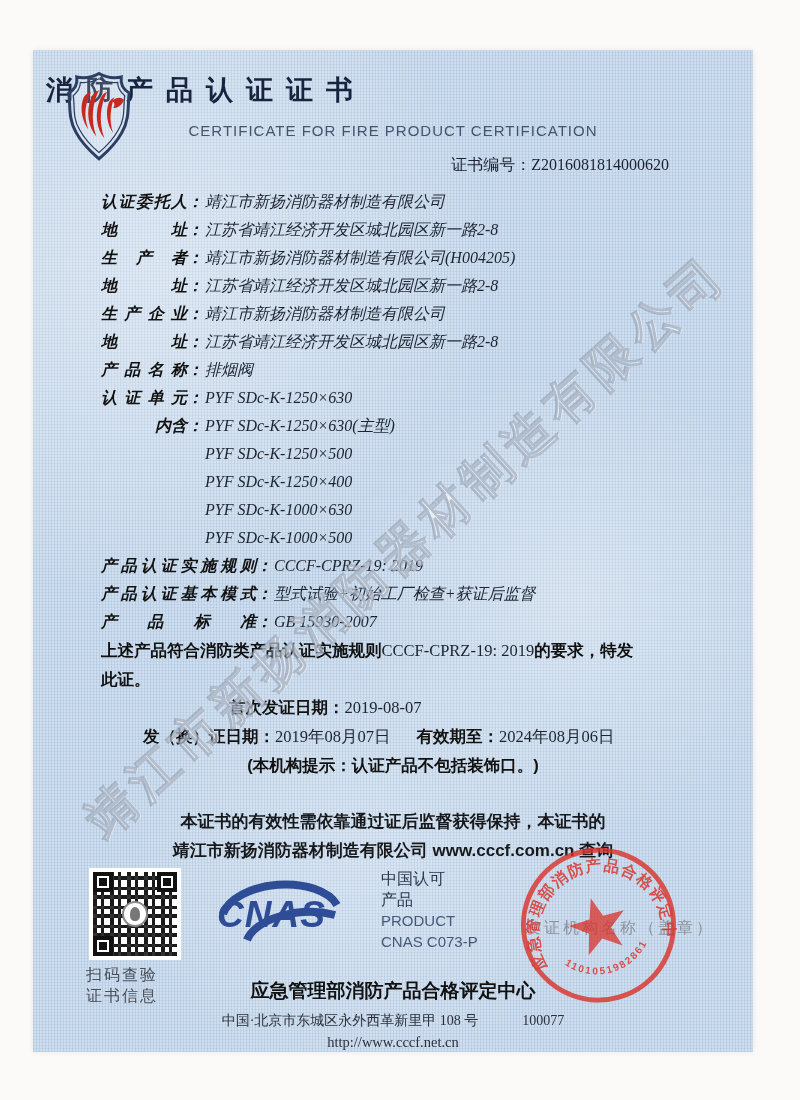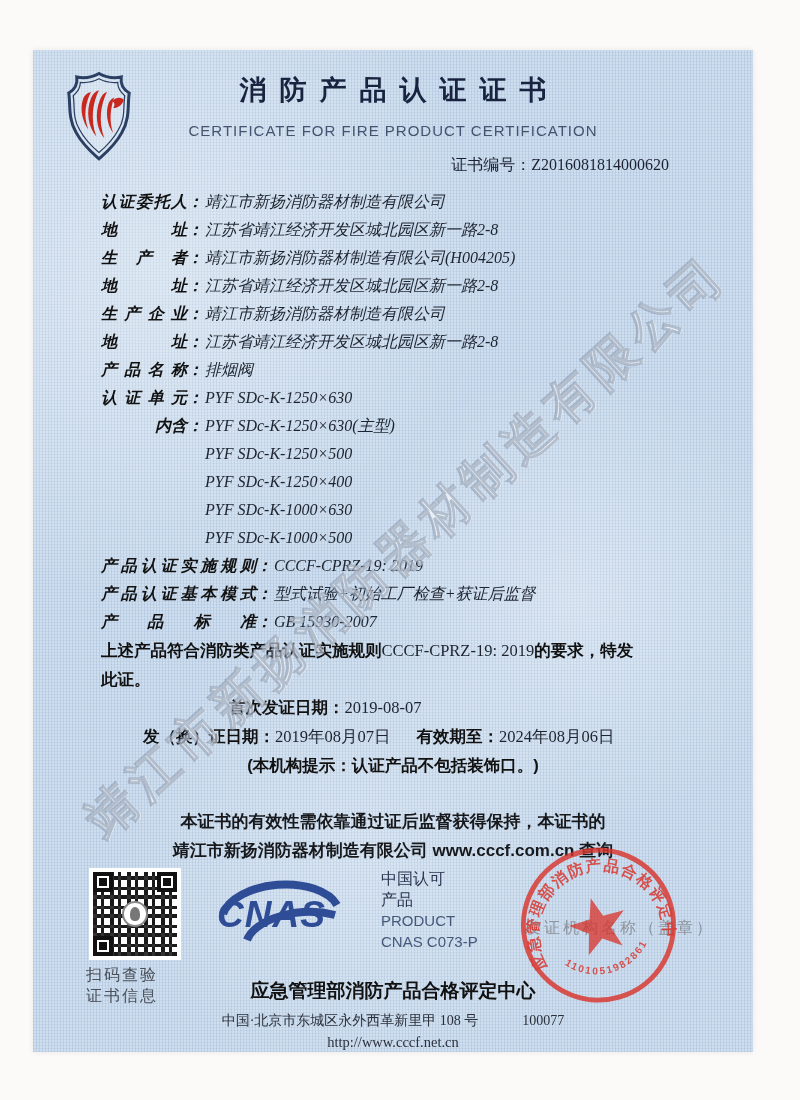--- a/index.html
+++ b/index.html
@@ -27,21 +27,21 @@
     font-size:50px;font-weight:700;letter-spacing:6px;white-space:nowrap;
     color:rgba(255,255,255,.14);
     -webkit-text-stroke:1.2px rgba(115,130,155,.45);
     text-shadow:1px 1px 0 rgba(255,255,255,.5);
     pointer-events:none;
   }
   
   .hdr{position:relative;padding-top:22px;}
   .shield{position:absolute;left:26px;top:18px;}
   .title{
-    text-align:center;font-size:27px;font-weight:700;letter-spacing:13px;
+    font-size:27px;font-weight:700;letter-spacing:13px;
     color:#18233f;text-indent:13px;
   }
   .title-en{
     text-align:center;font-size:15px;letter-spacing:1px;margin-top:14px;
     color:#44536e;font-weight:500;
   }
   .certno{
     text-align:right;padding-right:84px;margin-top:16px;font-size:16px;color:#1c2233;
   }
   .certno .lbl{font-weight:400;}

